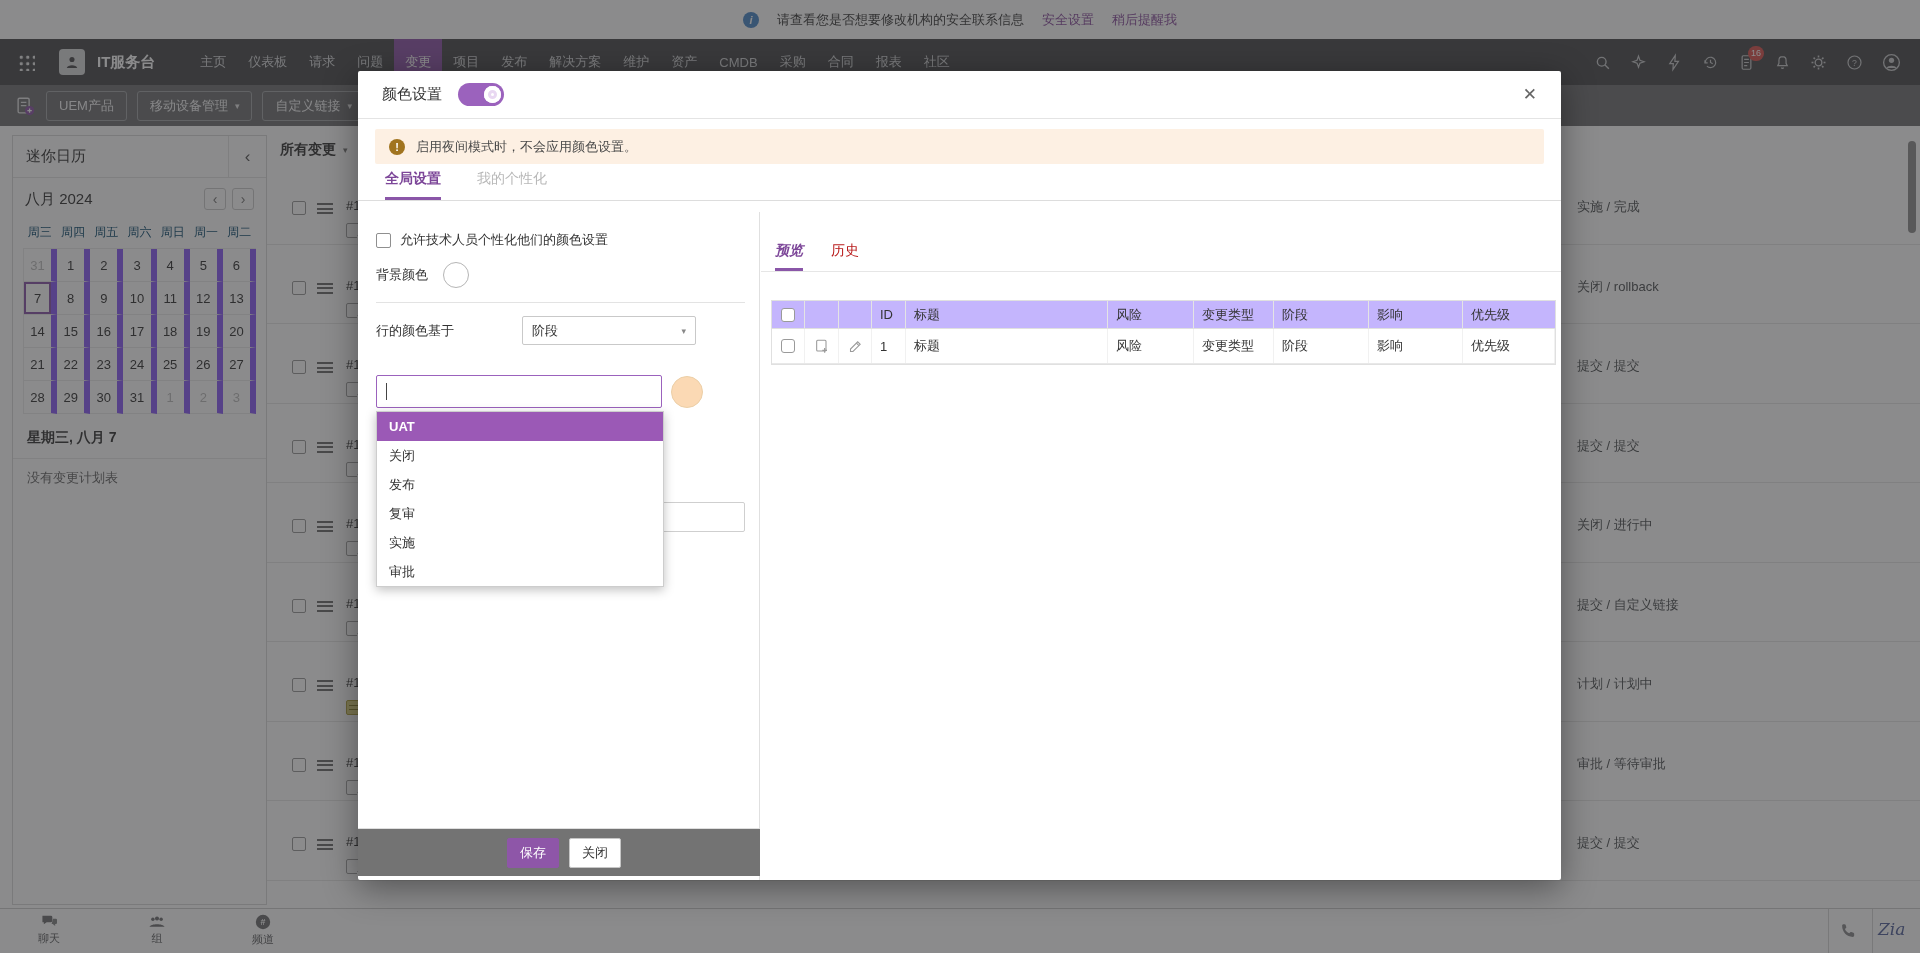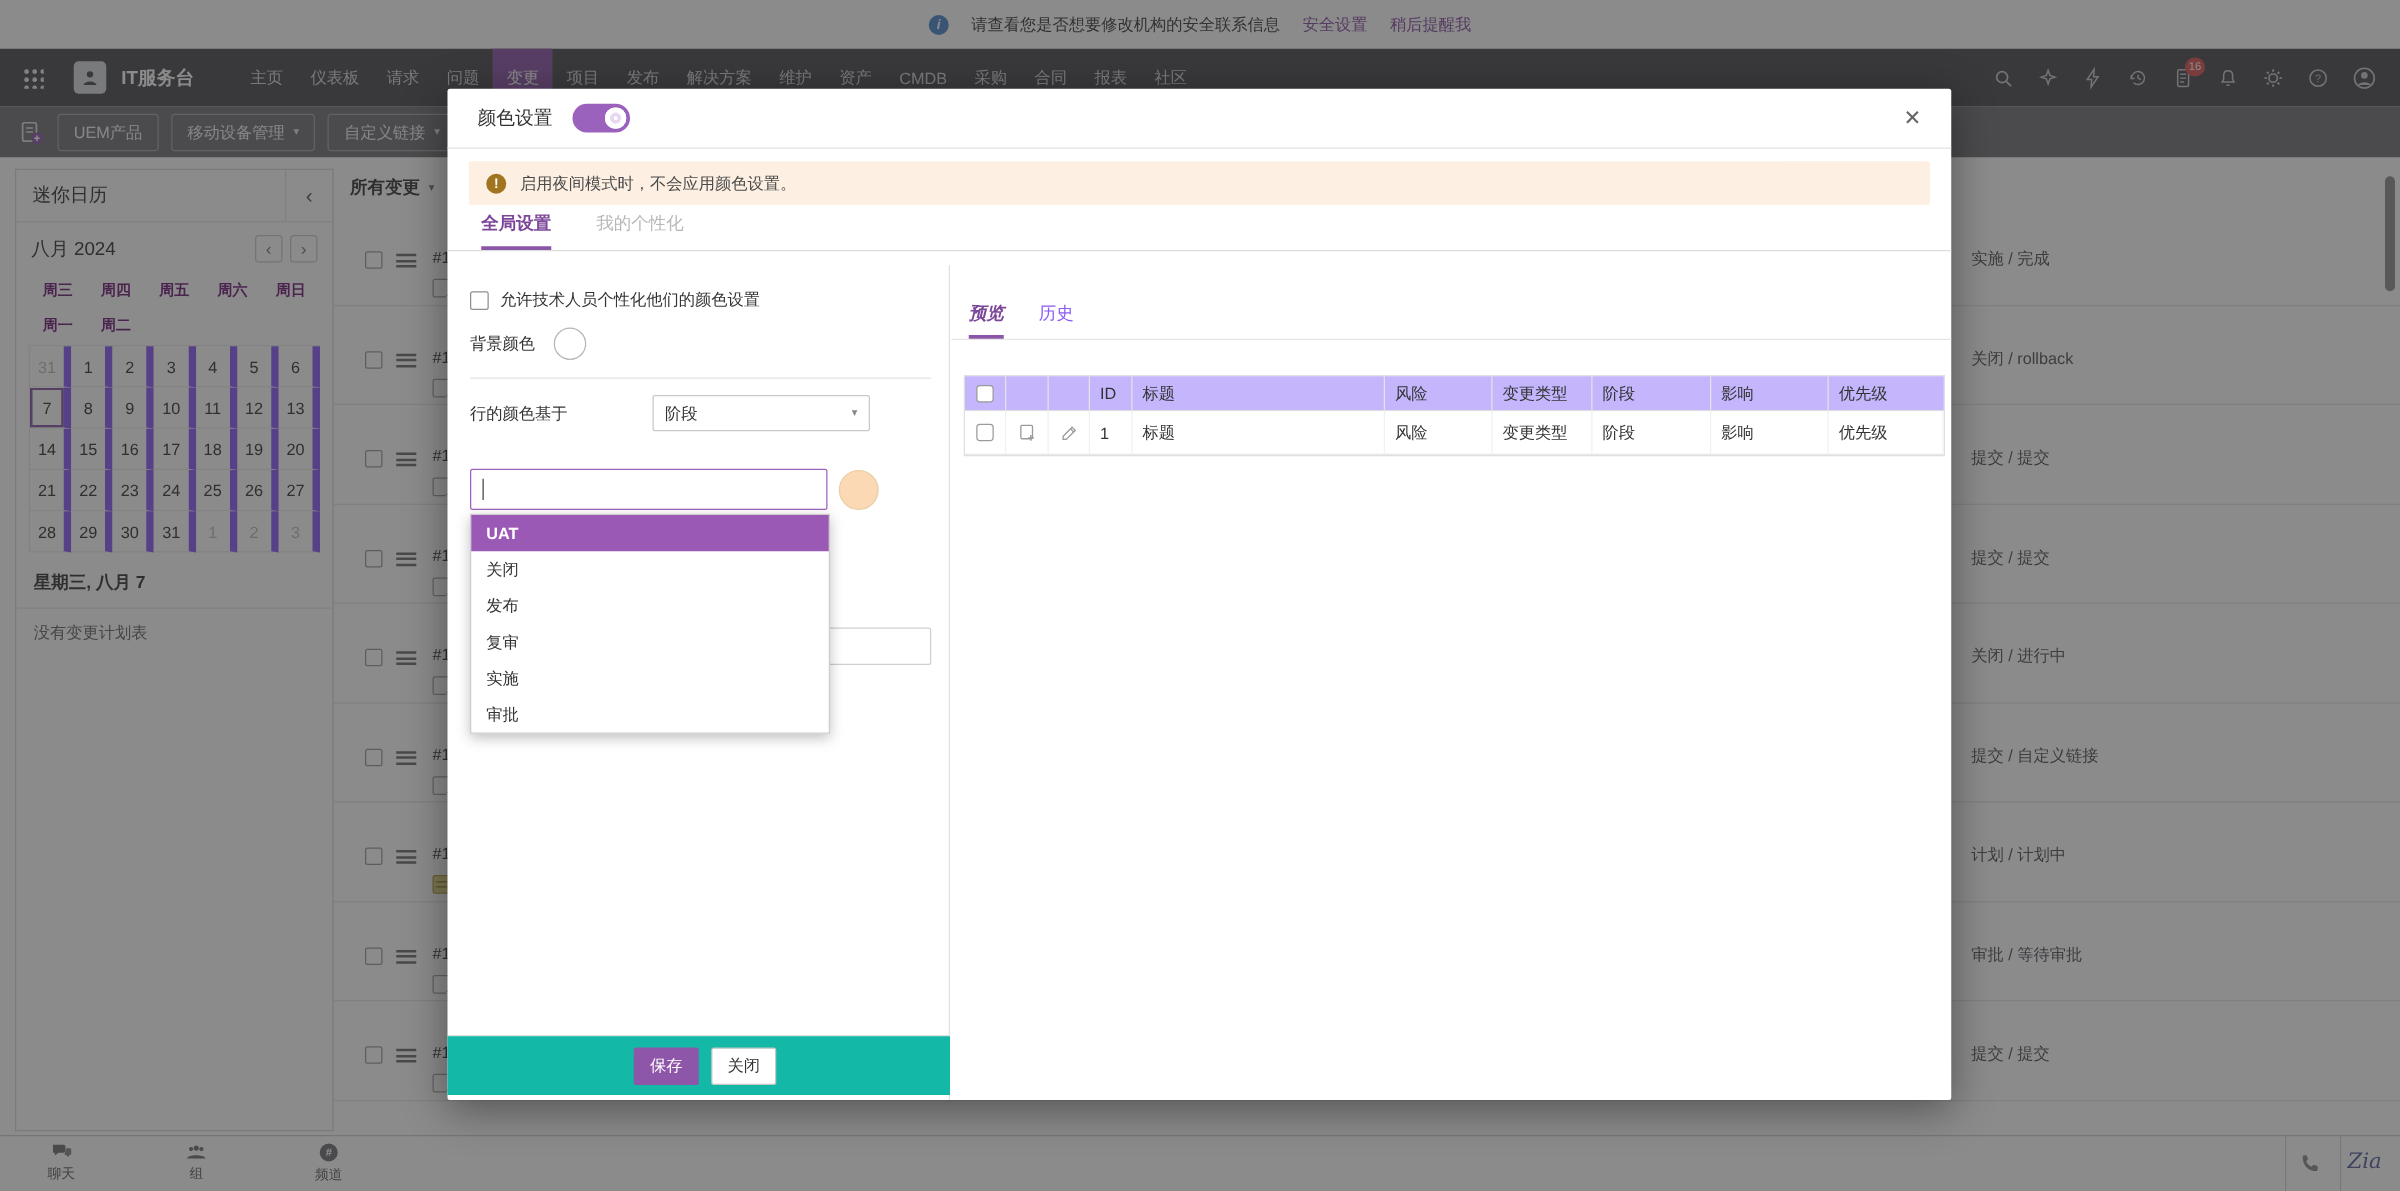--- a/index.html
+++ b/index.html
@@ -41,22 +41,22 @@
 
   .sidebar-panel{position:absolute;left:12px;top:9px;width:255px;height:770px;background:#fff;border:1px solid #d9d9d9;}
   .sp-header{height:42px;border-bottom:1px solid #e4e4e4;display:flex;align-items:center;font-size:15px;color:#333;}
   .sp-title{padding-left:13px;flex:1;}
   .sp-collapse{width:38px;height:100%;display:flex;align-items:center;justify-content:center;
                border-left:1px solid #e4e4e4;color:#555;font-size:17px;cursor:pointer;}
   .sp-month{display:flex;align-items:center;justify-content:space-between;padding:10px 12px 6px;font-size:15px;color:#333;}
   .cal-nav{display:flex;gap:6px;}
   .cal-nav-btn{width:22px;height:22px;border:1px solid #ccc;border-radius:3px;display:flex;align-items:center;
                justify-content:center;color:#777;font-size:14px;cursor:pointer;background:#fff;}
-  .cal-weekdays{display:grid;grid-template-columns:repeat(5,1fr);margin:4px 10px 0;font-size:12px;font-weight:bold;
-                color:#701a75;text-align:center;}
+  .cal-weekdays{display:grid;grid-template-columns:repeat(7,1fr);margin:4px 10px 0;font-size:12px;font-weight:normal;
+                color:#0c4a6e;text-align:center;}
   .cal-weekdays div{padding:4px 0 7px;}
   .cal-grid{display:grid;grid-template-columns:repeat(7,1fr);margin:0 10px;border-top:1px solid #ececec;border-left:1px solid #ececec;}
   .cal-day{height:33px;display:flex;align-items:center;justify-content:center;font-size:13px;color:#333;
            border-right:6px solid #8b5cf6;border-bottom:1px solid #ececec;cursor:pointer;background:#fff;text-align:center;}
   .cal-day.muted{color:#bdbdbd;}
   .cal-day.selected{box-shadow:inset 0 0 0 2px #8a56a8;}
   .sp-date{padding:15px 14px 11px;font-size:14px;font-weight:bold;color:#333;}
   .sp-empty{border-top:1px solid #e8e8e8;padding:10px 14px;font-size:13px;color:#666;}
 
   .change-list{position:absolute;left:267px;top:0;right:0;bottom:0;overflow:hidden;}
@@ -119,30 +119,30 @@
   .input2{position:absolute;left:18px;top:290px;width:369px;height:30px;border:1px solid #cfcfcf;border-radius:2px;background:#fff;}
   .stage-input{position:absolute;left:18px;top:163px;width:286px;height:33px;border:1px solid #9b62bd;border-radius:2px;
                background:#fff;display:flex;align-items:center;padding:0 9px;}
   .caret-bar{width:1px;height:17px;background:#444;}
   .swatch{position:absolute;left:313px;top:164px;width:32px;height:32px;border-radius:50%;background:#fbd9b4;
           border:1px solid #eccfa7;cursor:pointer;}
   .dropdown{position:absolute;left:18px;top:199px;width:288px;background:#fff;border:1px solid #cdcdcd;
             box-shadow:0 3px 10px rgba(0,0,0,.25);z-index:5;}
   .opt{height:29px;line-height:29px;padding:0 12px;color:#333;font-size:13px;cursor:pointer;}
   .opt.selected{background:#9b59b6;color:#fff;font-weight:bold;}
-  .m-left-footer{position:absolute;left:0;width:402px;top:616px;height:48px;background:#14b8a6;border-top:1px solid #dedede;
+  .m-left-footer{position:absolute;left:0;width:402px;top:616px;height:48px;background:#737373;border-top:1px solid #dedede;
                  display:flex;align-items:center;padding-left:149px;gap:10px;}
   .btn{font-size:13px;padding:5px 12px;border-radius:2px;cursor:pointer;white-space:nowrap;}
   .btn-save{background:#8e56a8;border:1px solid #8e56a8;color:#fff;}
   .btn-close{background:#fff;border:1px solid #c6c6c6;color:#333;}
 
   .m-right{position:absolute;left:403px;top:0;right:0;bottom:0;}
   .p-line{position:absolute;left:0;right:0;top:59px;border-top:1px solid #e6e6e6;}
   .p-tabs{position:absolute;left:14px;top:30px;display:flex;gap:28px;font-size:14px;z-index:2;}
-  .p-tab{color:#8b5cf6;cursor:pointer;padding-bottom:8px;}
+  .p-tab{color:#b91c1c;cursor:pointer;padding-bottom:8px;}
   .p-tab.active{color:#7d4799;font-weight:bold;border-bottom:3px solid #8a56a8;font-style:italic;}
   .p-table{position:absolute;left:10px;top:88px;width:785px;border:1px solid #e0e0e0;}
   .trow{display:flex;align-items:stretch;background:#fff;}
   .trow.head{background:#c4b5fd;height:28px;border-bottom:1px solid #e0e0e0;}
   .trow.body{height:35px;border-bottom:1px solid #e8e8e8;}
   .cell{display:flex;align-items:center;padding:0 8px;border-right:1px solid #e4e4e4;color:#333;font-size:13px;overflow:hidden;}
   .trow.body .cell{border-right:1px solid #f1f1f1;}
   .cell.ic{justify-content:center;padding:0;}
   .col-cb{width:33px;}.col-ic1{width:34px;}.col-ic2{width:33px;}.col-id{width:34px;}
   .col-title{width:202px;}.col-risk{width:86px;}.col-type{width:80px;}

